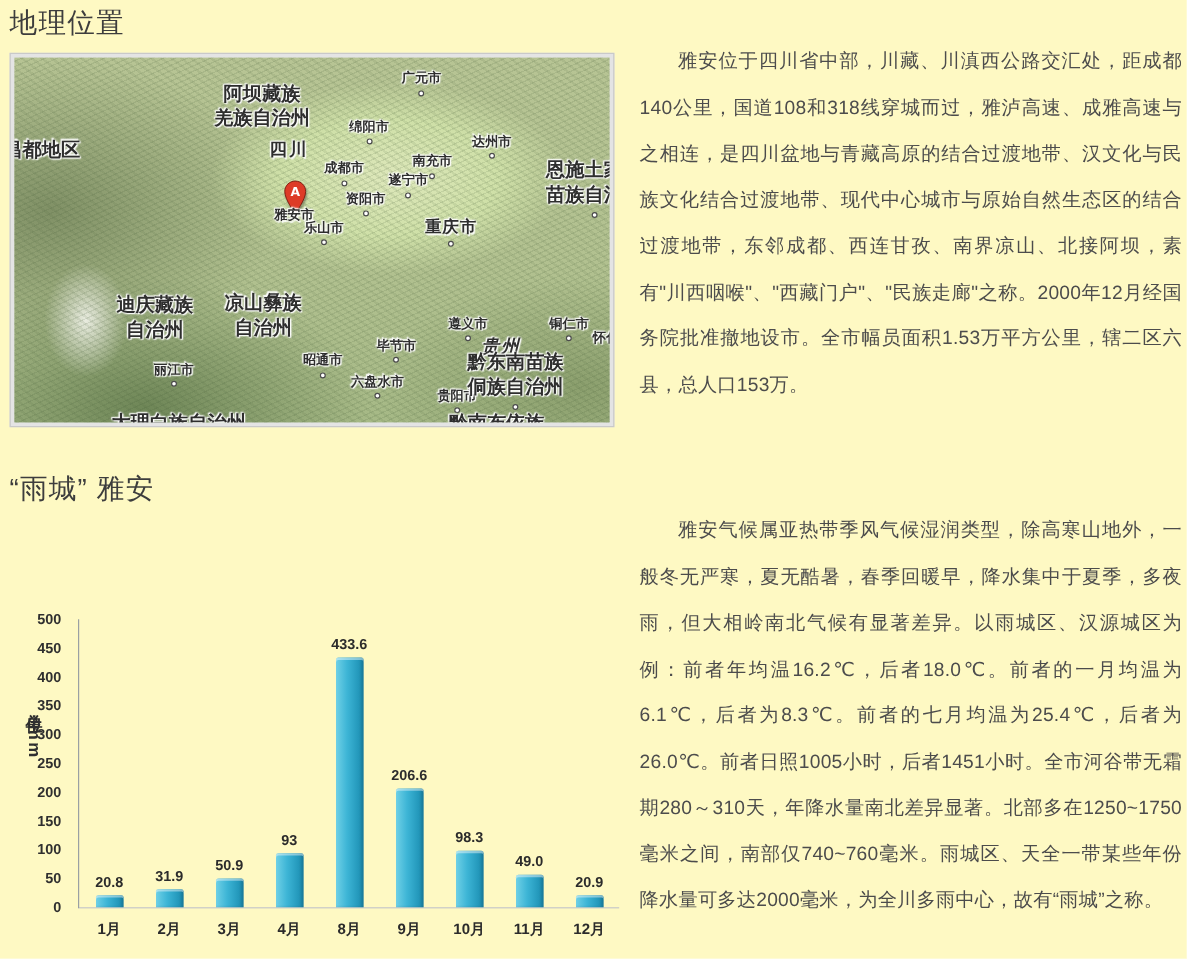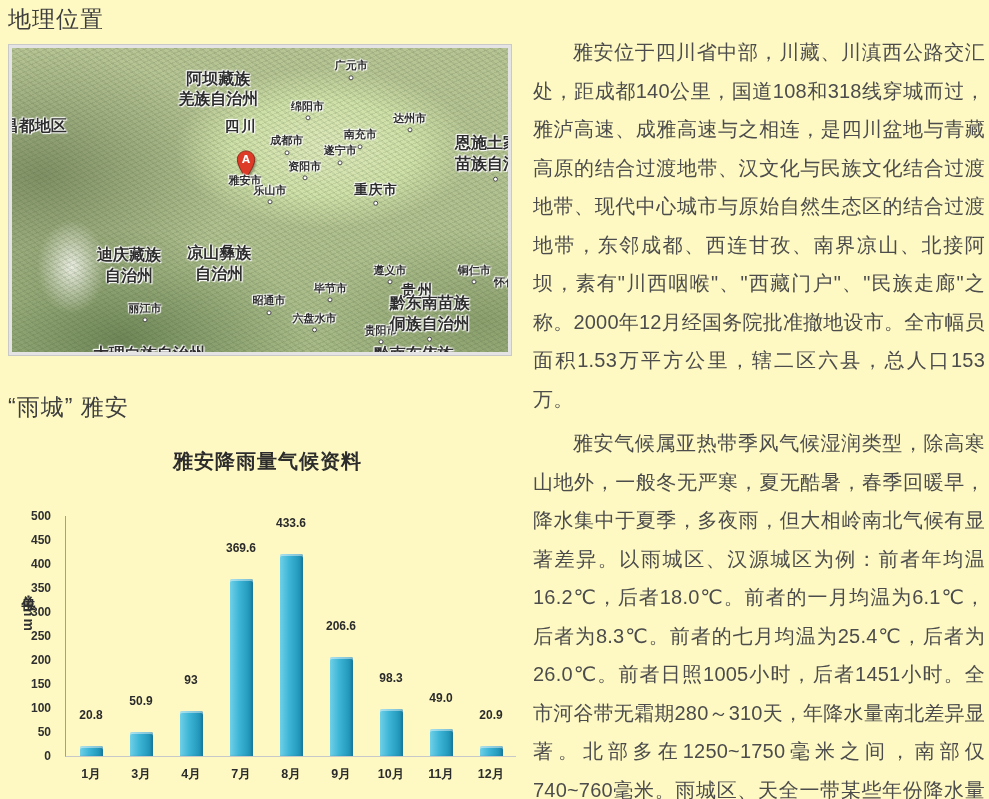--- a/index.html
+++ b/index.html
@@ -11,21 +11,21 @@
   
   .sec-title{
     position:absolute;left:8px;font-size:23px;font-weight:500;color:#3d3d3d;
     letter-spacing:1px;white-space:nowrap;
   }
   #geo-title{top:4px;}
   #rain-title{top:392px;}
   
   .body-par{
     position:absolute;left:533px;width:452px;
-    font-size:20px;line-height:38.5px;color:#4c4c4c;
+    font-size:16px;line-height:38.5px;color:#4c4c4c;
     text-align:justify;text-indent:2em;letter-spacing:0.2px;
   }
   #geo-par{top:33px;}
   #rain-par{top:424px;}
   
   #map-frame{
     position:absolute;left:8px;top:44px;width:504px;height:312px;
     background:#e4e4e4;border:1px solid #c9c9c9;box-sizing:border-box;padding:3px;
   }
   #map-canvas{
@@ -72,21 +72,21 @@
     font-size:12px;font-weight:bold;color:#2f2f2f;
   }
   #plot{
     position:absolute;left:55px;top:72px;width:450px;height:240px;
     border-left:1px solid #9aa0a3;border-bottom:1px solid #c6c8c9;
     box-sizing:content-box;
   }
   #bars{position:absolute;left:0;top:0;width:100%;height:100%;display:flex;align-items:stretch;}
   .bar-slot{
     flex:1;position:relative;display:flex;flex-direction:column;
-    justify-content:flex-end;align-items:center;gap:20px;
+    justify-content:flex-end;align-items:center;
   }
   .bar{
     width:23px;border-radius:2px 2px 0 0;
     background:linear-gradient(90deg,#6fd0e6 0%,#3db5d6 40%,#2499bc 80%,#1d8aad 100%);
     box-shadow:inset 0 2px 0 rgba(255,255,255,0.45), inset -2px 0 2px rgba(0,40,60,0.18);
   }
   .bar-value{font-size:12px;font-weight:bold;color:#2b2b2b;margin-bottom:4px;white-space:nowrap;}
   .bar-month{
     position:absolute;bottom:-27px;left:50%;transform:translateX(-50%);
     font-size:12.5px;font-weight:bold;color:#2b2b2b;white-space:nowrap;
@@ -123,33 +123,32 @@
         <div class="map-label region" style="left: 23.6%; top: 71.7%;">迪庆藏族<br>自治州</div>
         <div class="map-label region" style="left: 41.8%; top: 71%;">凉山彝族<br>自治州</div>
         <div class="map-label city" style="left: 26.8%; top: 86.7%;">丽江市<div class="map-dot"></div></div>
         <div class="map-label city" style="left: 51.8%; top: 84.3%;">昭通市<div class="map-dot"></div></div>
         <div class="map-label city" style="left: 64.2%; top: 80.3%;">毕节市<div class="map-dot"></div></div>
         <div class="map-label city" style="left: 76.2%; top: 74.3%;">遵义市<div class="map-dot"></div></div>
         <div class="map-label city" style="left: 93.2%; top: 74.3%;">铜仁市<div class="map-dot"></div></div>
         <div class="map-label city" style="left: 100.5%; top: 77%;">怀化市</div>
         <div class="map-label city" style="left: 61%; top: 90%;">六盘水市<div class="map-dot"></div></div>
         <div class="map-label city" style="left: 74.4%; top: 94%;">贵阳市<div class="map-dot"></div></div>
-        <div class="map-label province" style="left: 81.8%; top: 79.7%;">贵州</div>
+        <div class="map-label province" style="left: 81.8%; top: 79.7%; font-style: italic;">贵州</div>
         <div class="map-label region" style="left: 84.2%; top: 88.5%;">黔东南苗族<br>侗族自治州<div class="map-dot"></div></div>
         <div class="map-label region" style="left: 81%; top: 100.5%;">黔南布依族</div>
         <div class="map-label region" style="left: 27.6%; top: 100.5%;">大理白族自治州</div>
       </div>
   </div>
 
   <div id="geo-par" class="body-par">雅安位于四川省中部，川藏、川滇西公路交汇处，距成都140公里，国道108和318线穿城而过，雅泸高速、成雅高速与之相连，是四川盆地与青藏高原的结合过渡地带、汉文化与民族文化结合过渡地带、现代中心城市与原始自然生态区的结合过渡地带，东邻成都、西连甘孜、南界凉山、北接阿坝，素有"川西咽喉"、"西藏门户"、"民族走廊"之称。2000年12月经国务院批准撤地设市。全市幅员面积1.53万平方公里，辖二区六县，总人口153万。</div>
 
   <div id="rain-title" class="sec-title">“雨城” 雅安</div>
 
   <div id="chart">
-    <div id="chart-title">雅安降雨量气候资料</div>
     <div id="y-label">单位：mm</div>
     <div id="y-ticks">
         <div class="ytick" style="top: 0%;">500</div>
         <div class="ytick" style="top: 10%;">450</div>
         <div class="ytick" style="top: 20%;">400</div>
         <div class="ytick" style="top: 30%;">350</div>
         <div class="ytick" style="top: 40%;">300</div>
         <div class="ytick" style="top: 50%;">250</div>
         <div class="ytick" style="top: 60%;">200</div>
         <div class="ytick" style="top: 70%;">150</div>
@@ -158,35 +157,35 @@
         <div class="ytick" style="top: 100%;">0</div>
       </div>
     <div id="plot">
       <div id="bars">
           <div class="bar-slot">
             <div class="bar-value">20.8</div>
             <div class="bar" style="height: 4.16%;"></div>
             <div class="bar-month">1月</div>
           </div>
           <div class="bar-slot">
+            <div class="bar-value">31.9</div>
+            <div class="bar" style="height: 6.38%;"></div>
+            <div class="bar-month">2月</div>
+          </div>
+          <div class="bar-slot">
             <div class="bar-value">50.9</div>
             <div class="bar" style="height: 10.18%;"></div>
             <div class="bar-month">3月</div>
           </div>
           <div class="bar-slot">
             <div class="bar-value">93</div>
             <div class="bar" style="height: 18.6%;"></div>
             <div class="bar-month">4月</div>
           </div>
           <div class="bar-slot">
-            <div class="bar-value">369.6</div>
-            <div class="bar" style="height: 73.92%;"></div>
-            <div class="bar-month">7月</div>
-          </div>
-          <div class="bar-slot">
             <div class="bar-value">433.6</div>
             <div class="bar" style="height: 86.72%;"></div>
             <div class="bar-month">8月</div>
           </div>
           <div class="bar-slot">
             <div class="bar-value">206.6</div>
             <div class="bar" style="height: 41.32%;"></div>
             <div class="bar-month">9月</div>
           </div>
           <div class="bar-slot">

